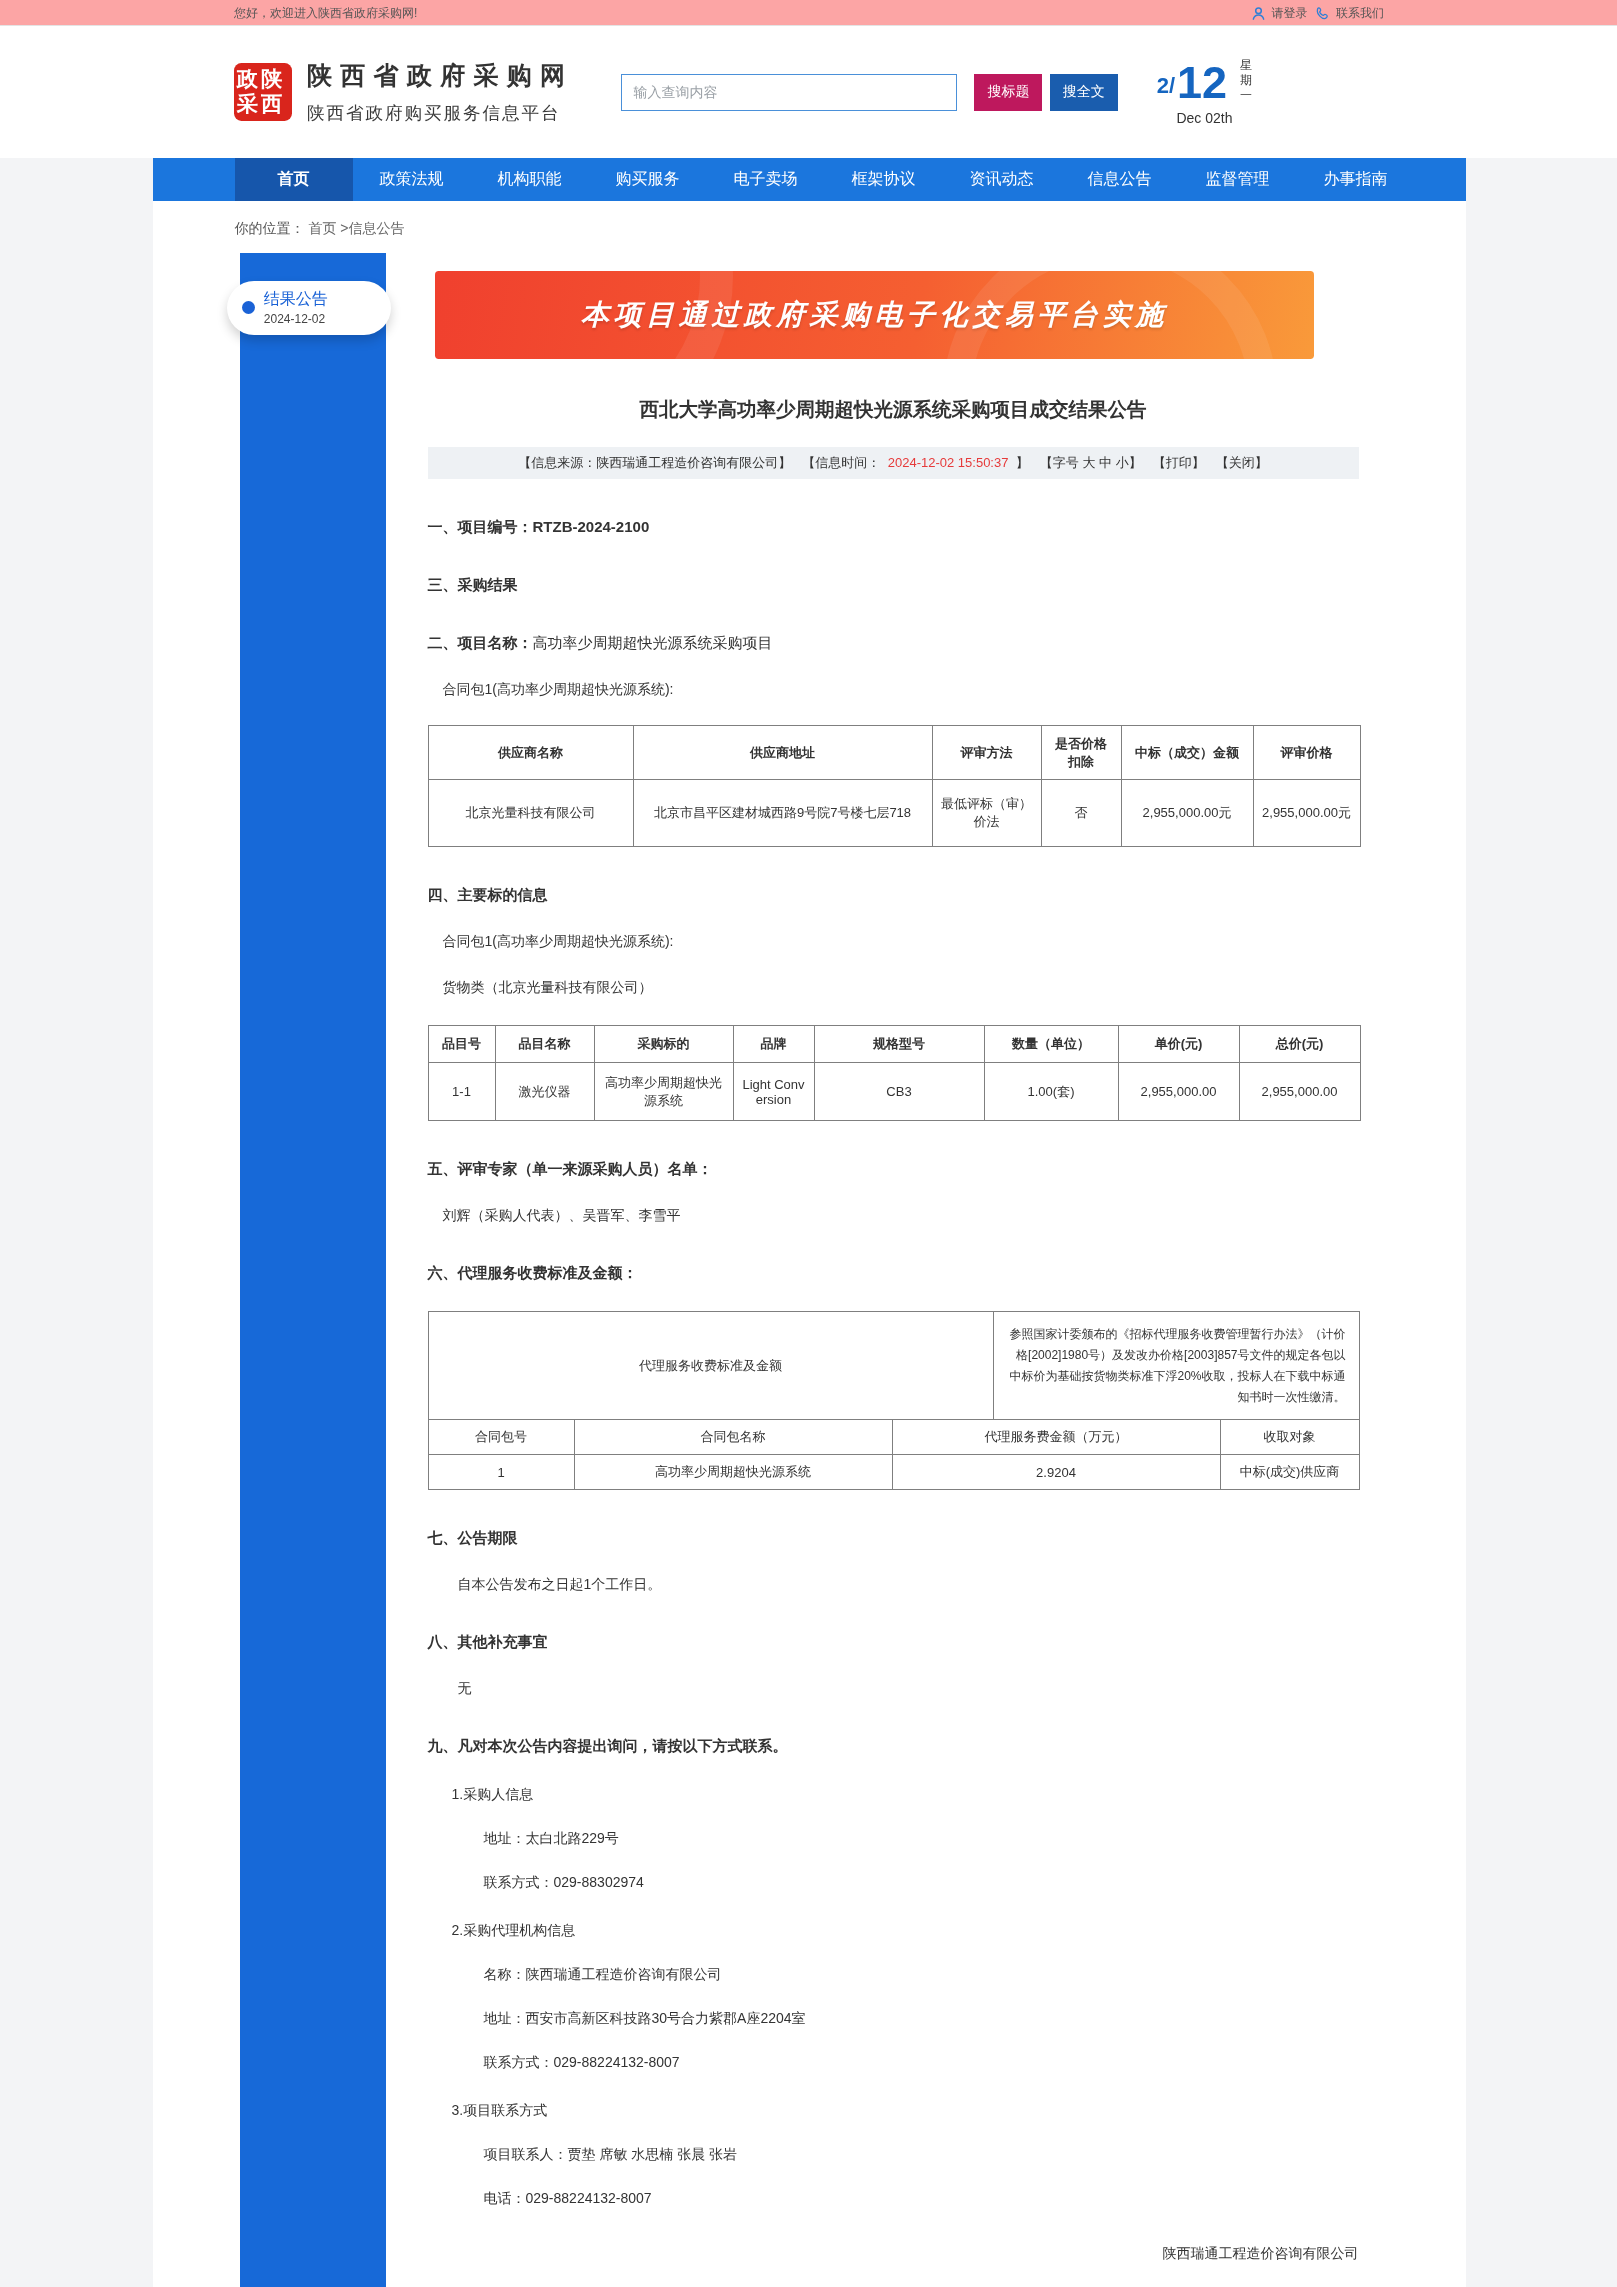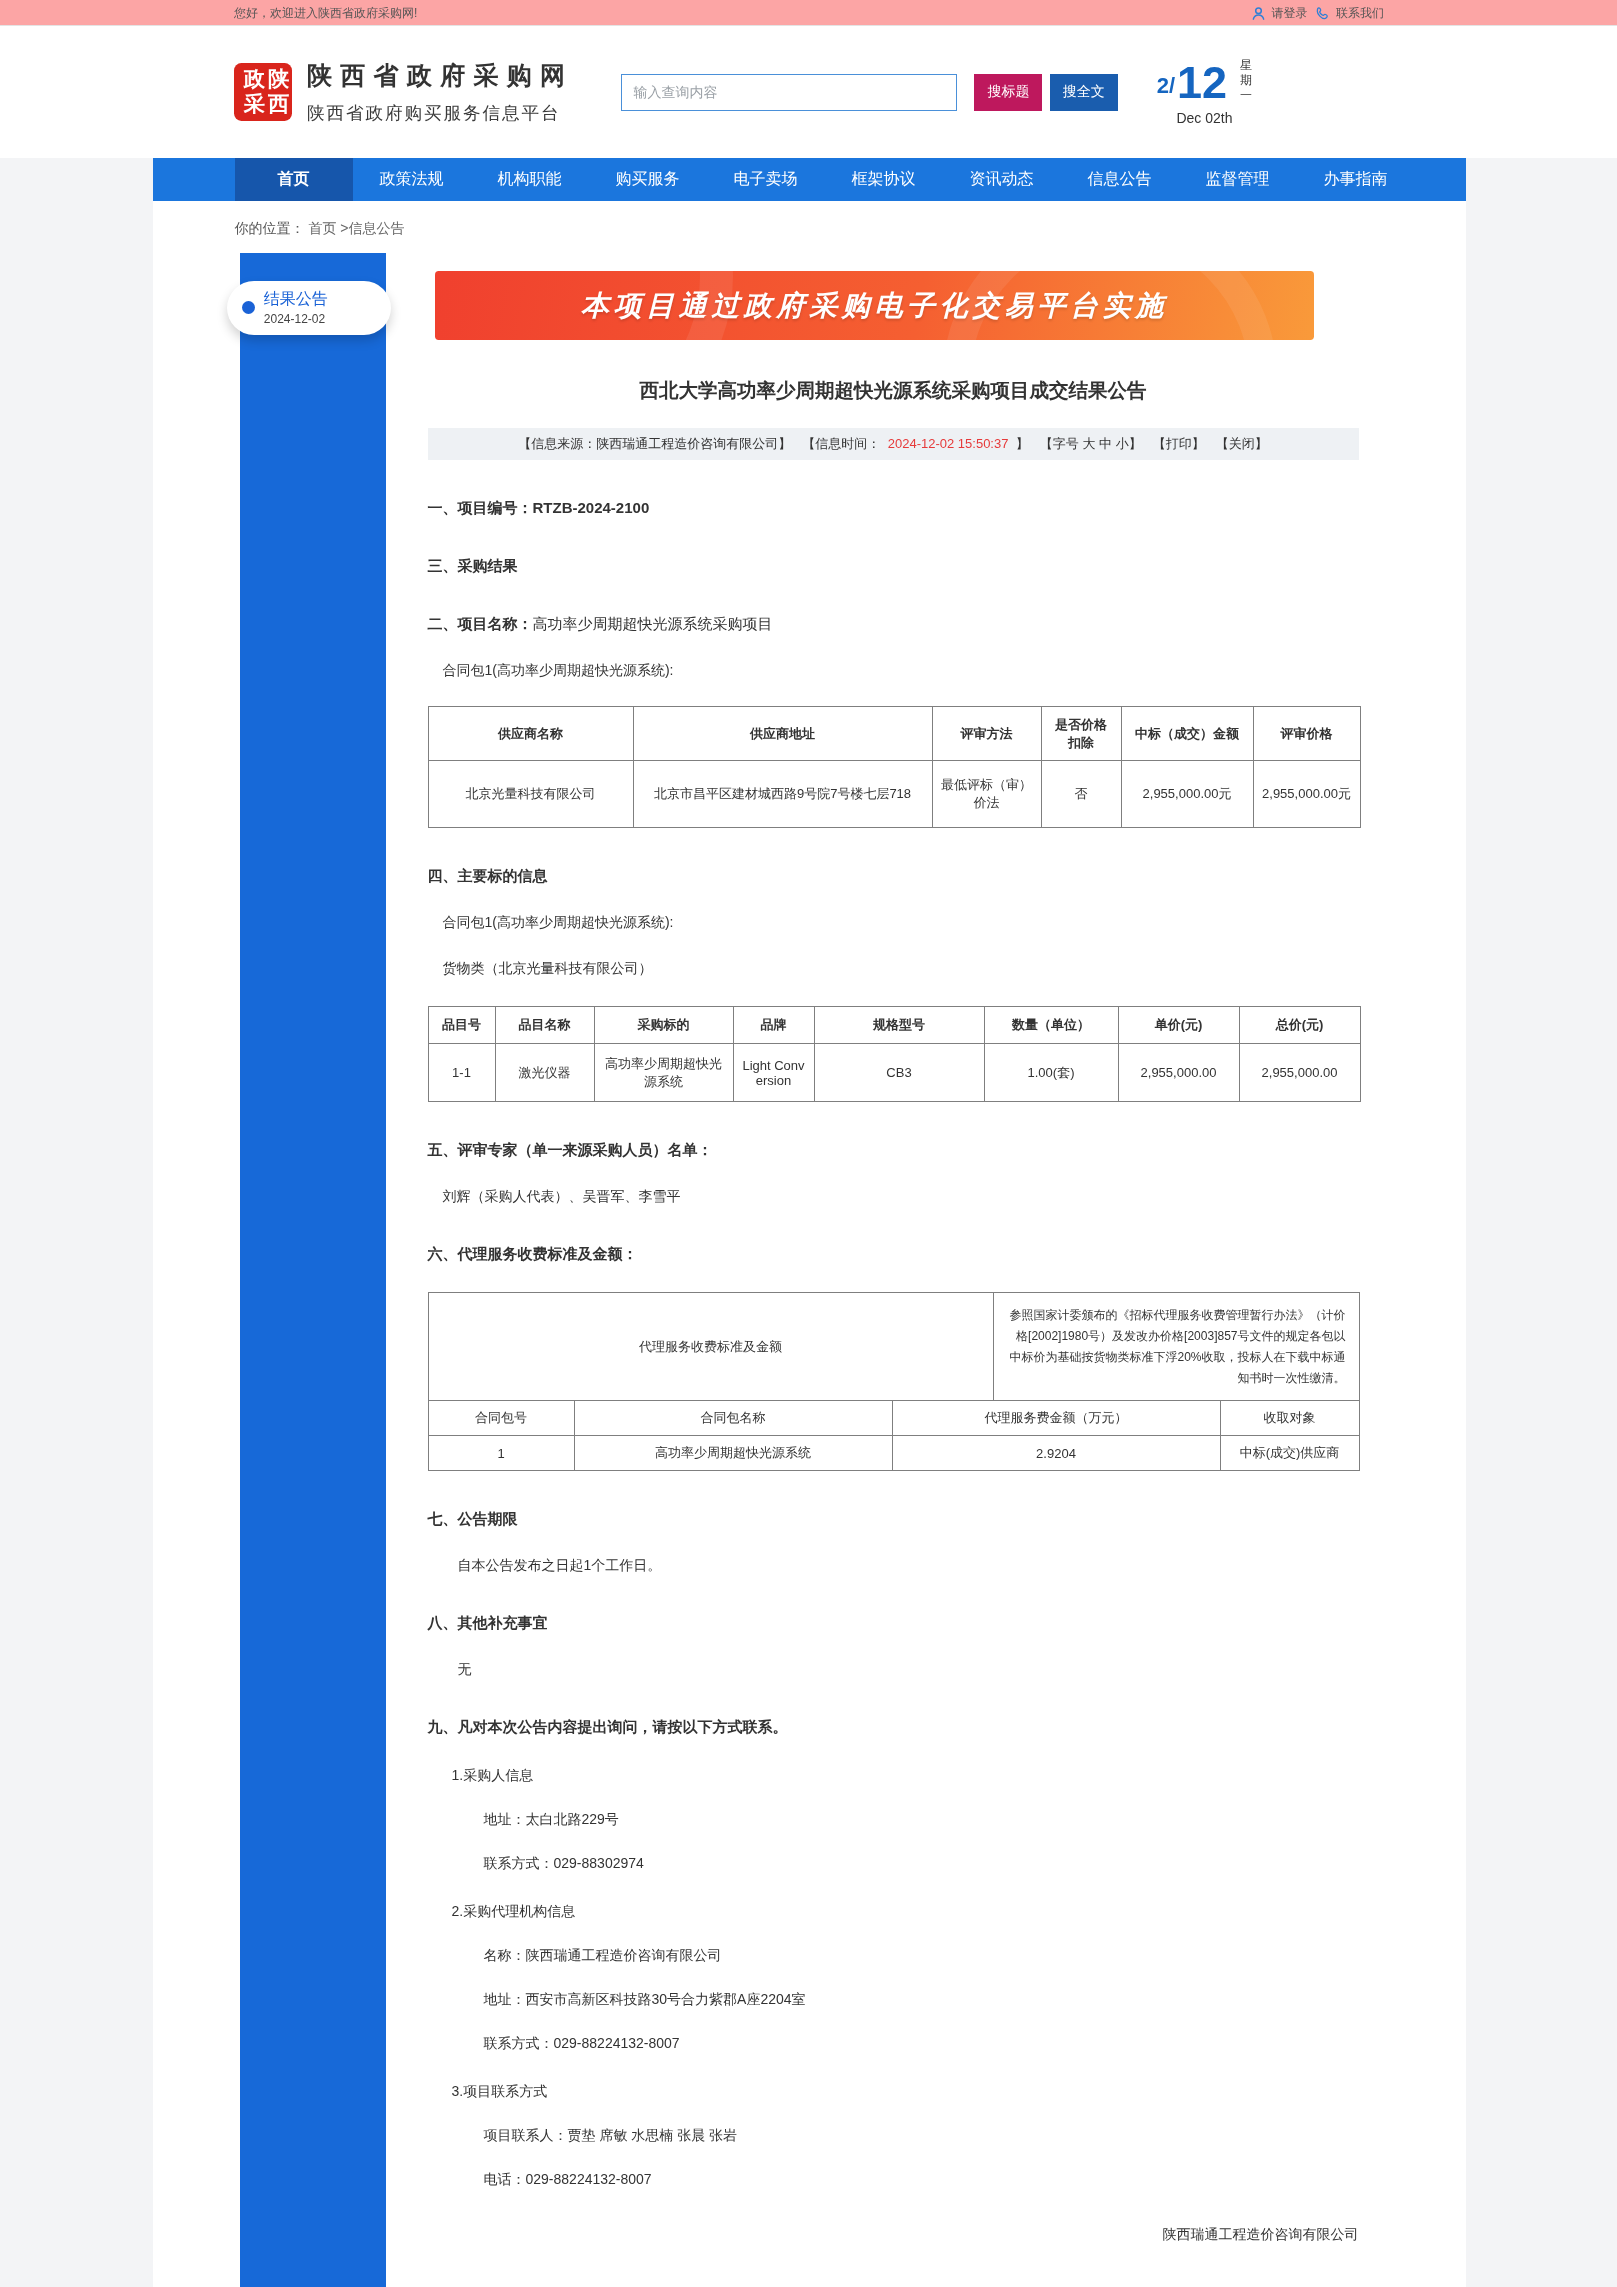--- a/index.html
+++ b/index.html
@@ -12,21 +12,21 @@
   
   .topbar { background:#fca5a5; border-bottom:0.9px solid #e4e4e4; height:26px; }
   .topbar-in { width:1150px; margin:0 auto; height:26px; display:flex; align-items:center; justify-content:space-between; font-size:12px; color:#555; }
   .topbar-right { display:flex; align-items:center; gap:8px; }
   .top-link { display:flex; align-items:center; gap:5.6px; cursor:pointer; color:#555; }
   .top-ico svg { display:block; }
   
   .header { background:#fff; height:132px; }
   .header-in { width:1150px; margin:0 auto; height:132px; display:flex; align-items:center; }
   .logo { width:58px; height:58px; background:#d9251c; border-radius:7.4px; color:#fff; font-weight:bold;
-          display:flex; flex-direction:column; align-items:flex-end; justify-content:center; line-height:25px; font-size:21.3px; letter-spacing:2.8px; padding-left:2.8px; }
+          display:flex; flex-direction:column; align-items:flex-start; justify-content:center; line-height:25px; font-size:21.3px; letter-spacing:2.8px; padding-left:2.8px; }
   .brand { margin-left:15px; }
   .brand-title { font-size:25px; font-weight:bold; color:#333; letter-spacing:8.3px; }
   .brand-sub { font-size:17.6px; color:#3a3a3a; letter-spacing:1.9px; margin-top:9.3px; }
   .search { margin-left:48px; display:flex; align-items:center; }
   .search input { width:336px; height:37px; border:1.9px solid #4a90d9; padding:0 11px; font-size:14px; color:#333; outline:none; background:#fff; }
   .search input::placeholder { color:#9aa0a6; }
   .btn-search { height:37px; padding:0 13px; border:none; color:#fff; font-size:14px; cursor:pointer; }
   .btn-title { background:#be185d; margin-left:17px; }
   .btn-full { background:#1a5dae; margin-left:7.4px; }
   .datebox { margin-left:39px; }
@@ -48,21 +48,21 @@
   .breadcrumb a { color:#666; text-decoration:none; cursor:pointer; }
   .content-row { display:flex; padding-left:87px; min-height:1916px; align-items:stretch; }
   .sidebar { width:146px; background:#1769d8; position:relative; flex-shrink:0; }
   .side-pill { position:absolute; top:28px; left:-13px; right:-5.6px; height:54px; background:#fff; border-radius:27px;
                box-shadow:0 5.6px 11px rgba(0,0,0,.18); display:flex; align-items:center; padding-left:15px; gap:9.3px; cursor:pointer; }
   .side-dot { width:13px; height:13px; border-radius:50%; background:#1a62d6; flex-shrink:0; }
   .side-tab { font-size:16px; color:#1a62d6; }
   .side-date { font-size:12px; color:#444; margin-top:2.8px; }
   .article { width:931px; margin-left:42px; padding-bottom:56px; font-size:15px; }
   
-  .banner { margin-top:18.6px; margin-left:7.4px; width:879px; height:69px; border-radius:3.7px; overflow:hidden; position:relative;
+  .banner { margin-top:18.6px; margin-left:7.4px; width:879px; height:88px; border-radius:3.7px; overflow:hidden; position:relative;
             background:linear-gradient(100deg,#f0402e 0%,#f55f31 55%,#f99a3a 100%);
             display:flex; align-items:center; justify-content:center; }
   .banner::before { content:""; position:absolute; left:-65px; top:-176px; width:297px; height:297px; border:33px solid rgba(255,255,255,.08); border-radius:50%; }
   .banner::after { content:""; position:absolute; right:37px; bottom:-204px; width:278px; height:278px; border:28px solid rgba(255,255,255,.08); border-radius:50%; }
   .banner span { color:#fff; font-size:28px; font-weight:bold; font-style:italic; letter-spacing:4.6px; text-shadow:0 1.9px 2.8px rgba(0,0,0,.15); }
   .art-title { text-align:center; font-size:19.5px; font-weight:bold; color:#333; margin-top:37px; }
   .meta-bar { margin-top:24px; background:#eef1f4; height:32px; line-height:32px; text-align:center; font-size:13px; color:#333; }
   .meta-bar span { margin:0 3.7px; }
   .meta-time { color:#e63a3a; }
   .meta-link { cursor:pointer; }

